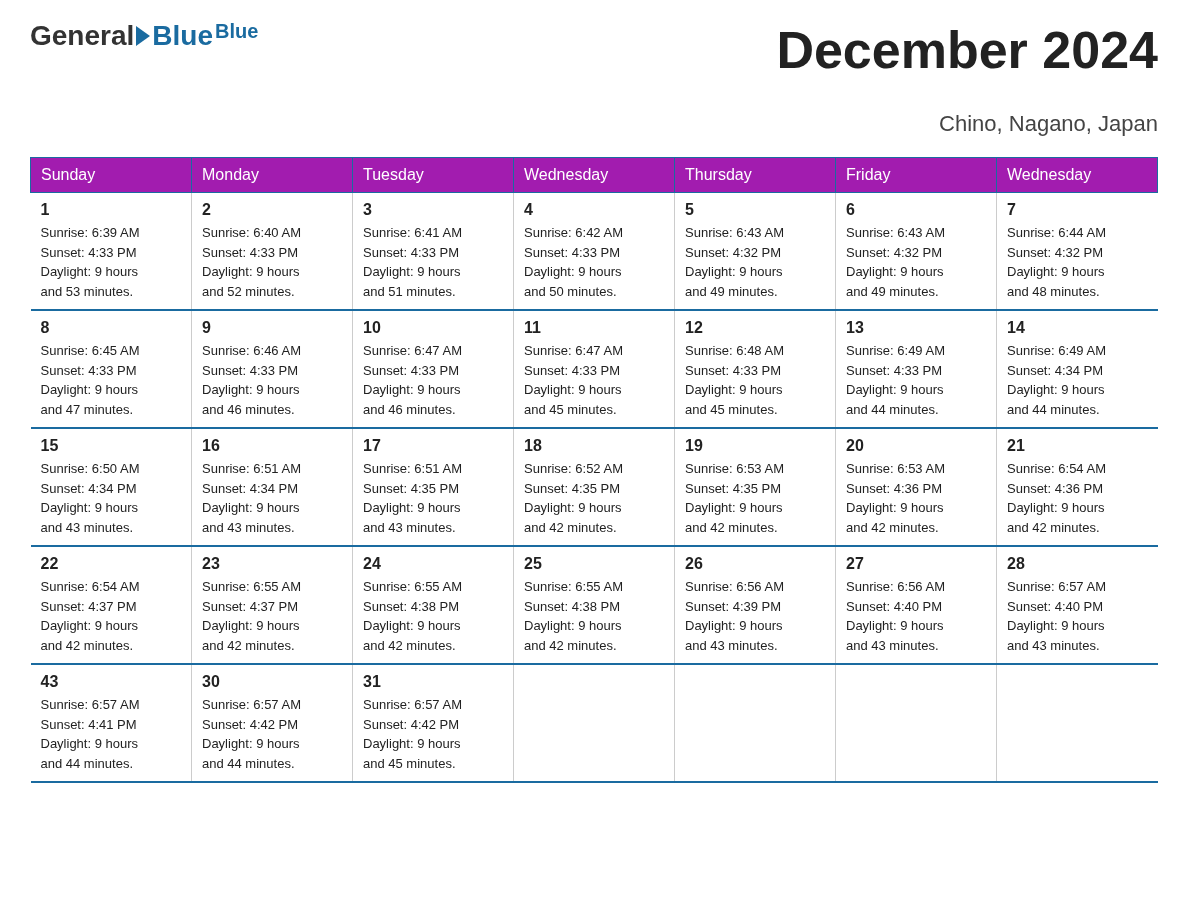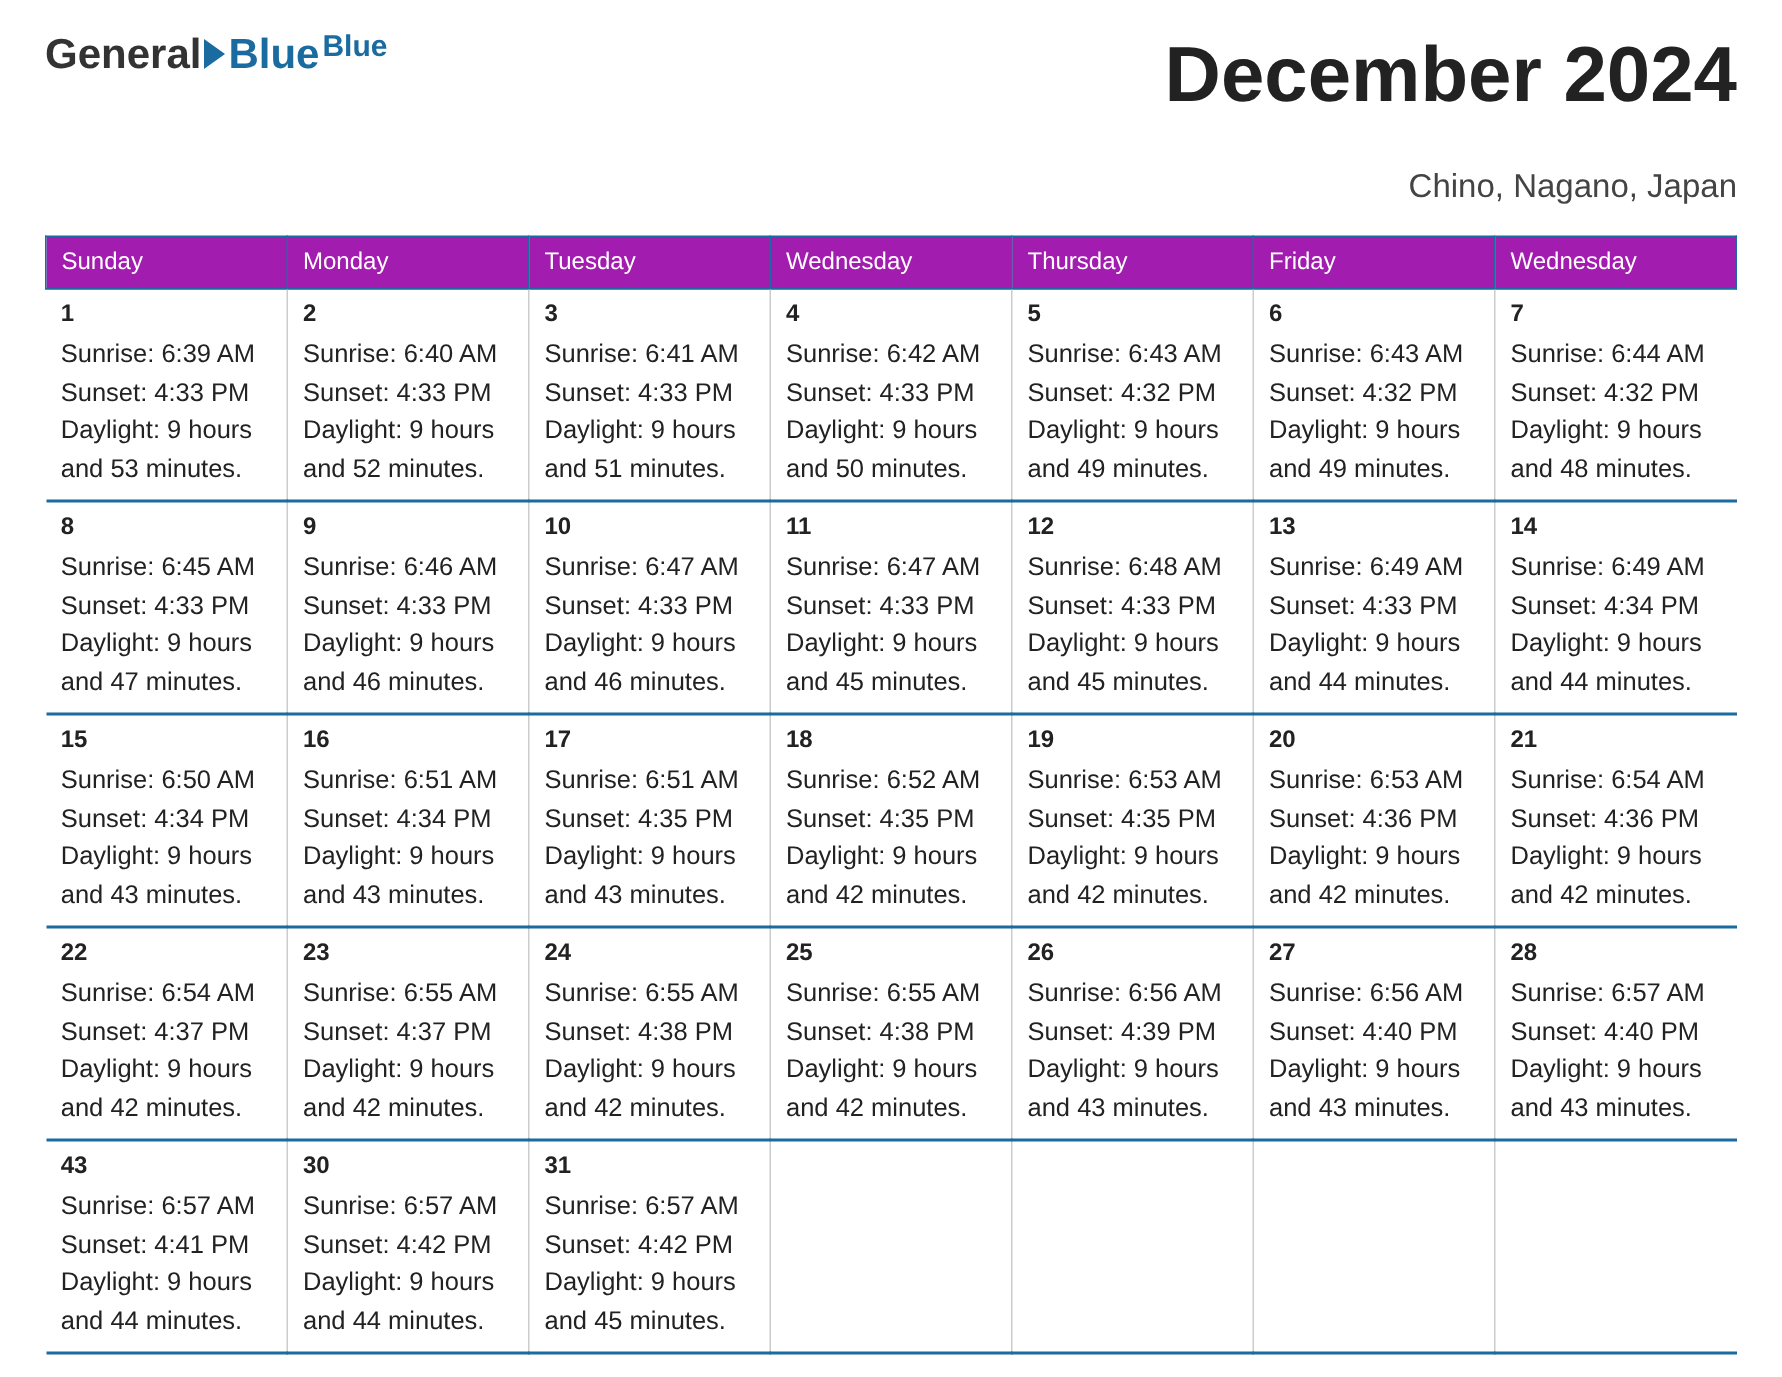--- a/index.html
+++ b/index.html
@@ -96,21 +96,21 @@
     tbody td:last-child {
       border-right: none;
     }
     .day-number {
       font-size: 16px;
       font-weight: bold;
       margin-bottom: 4px;
       display: block;
     }
     .day-info {
-      font-size: 17px;
+      font-size: 13px;
       line-height: 1.5;
       color: #222;
     }
     .empty-cell {
       background: #fff;
     }
   </style>
 </head>
 <body>
 

